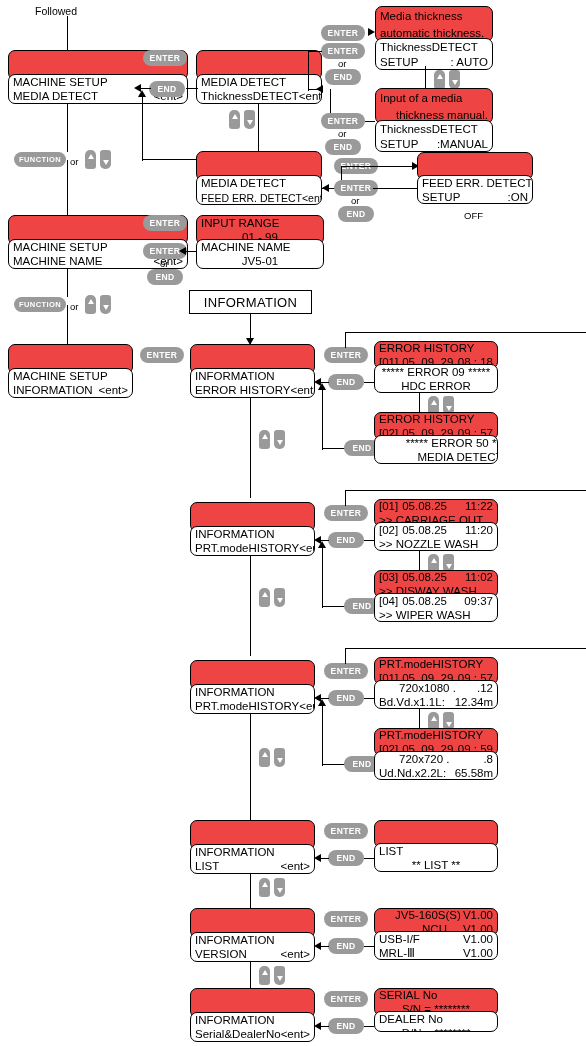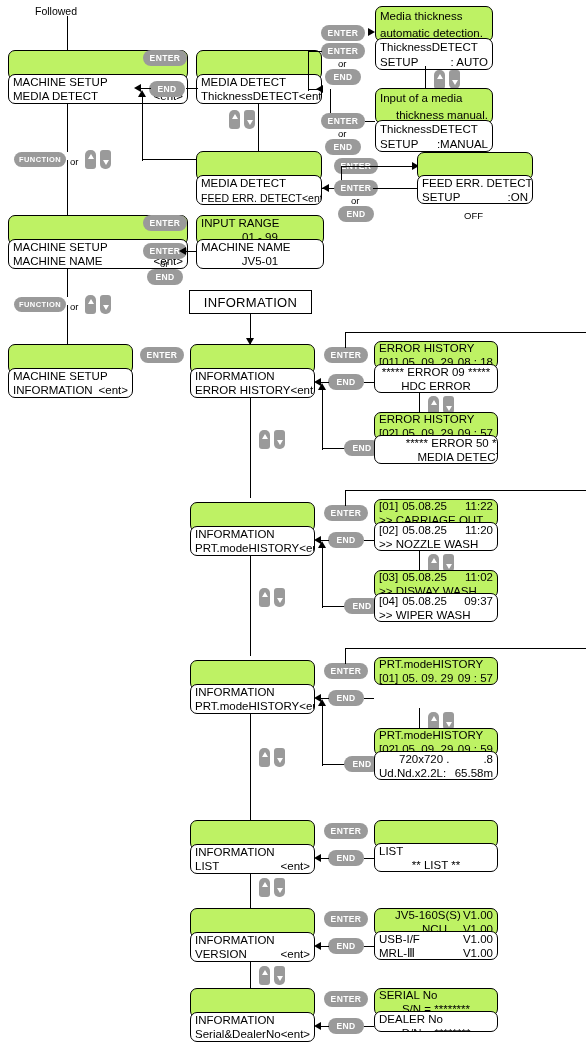--- a/index.html
+++ b/index.html
@@ -5,21 +5,21 @@
   html,body{margin:0;padding:0;background:#fff;}
   body{width:586px;height:1046px;position:relative;
        font-family:"Liberation Sans","DejaVu Sans",sans-serif;
        -webkit-font-smoothing:none;}
   #stage{position:absolute;left:0;top:0;width:586px;height:1046px;overflow:hidden;}
 
   
   .dbox{position:absolute;}
   .dbox .half{position:absolute;left:0;width:100%;box-sizing:border-box;
               border:1.6px solid #000;border-radius:7px;overflow:hidden;}
-  .dbox .half.g{background:#bef264;}
+  .dbox .half.g{background:#ef4444;}
   .dbox .half.w{background:#fff;}
   .dbox .line{box-sizing:border-box;height:50%;display:flex;align-items:center;
               padding:0 4px;font-size:11.5px;line-height:1;white-space:nowrap;}
 
   .l{justify-content:flex-start;}
   .r{justify-content:flex-end;}
   .c{justify-content:center;}
   .sb{justify-content:space-between;}
 
   
@@ -112,21 +112,21 @@
     <div class="k dn">
         <span class="tri d"></span>
       </div>
   </div>
   <div class="v" style="left:258px;top:104px;height:48px;"></div>
   <div class="h" style="left:258px;top:151px;width:8px;"></div>
 
   <div class="dbox" style="left:375px;top:6px;width:118px;height:62px;">
     <div class="half g" style="top:0;height:36px;">
       <div class="line l" style="height:17px;margin-top:1px;">Media thickness</div>
-      <div class="line l" style="height:17px;">automatic detection.</div>
+      <div class="line l" style="height:17px;">automatic thickness.</div>
     </div>
     <div class="half w" style="top:32px;height:32px;">
       <div class="line l" style="height:15px;margin-top:1px;">ThicknessDETECT</div>
       <div class="line sb" style="height:15px;">
         <span>SETUP</span>
         <span>: AUTO</span>
       </div>
     </div>
   </div>
 
@@ -467,20 +467,30 @@
 
   <div class="dbox" style="left:374px;top:657px;width:124px;height:52px;">
     <div class="half g" style="top:0;height:28px;">
       <div class="line l" style="height:14px;margin-top:0;">PRT.modeHISTORY</div>
       <div class="line sb" style="height:13px;">
         <span>[01]</span>
         <span style="margin-right:auto;margin-left:4px;">05. 09. 29</span>
         <span>09 : 57</span>
       </div>
     </div>
+    <div class="half w" style="top:23px;height:29px;">
+      <div class="line sb" style="height:14px;margin-top:1px;padding-left:24px;">
+        <span>720x1080 .</span>
+        <span>.12</span>
+      </div>
+      <div class="line sb" style="height:14px;">
+        <span>Bd.Vd.x1.1L:</span>
+        <span>12.34m</span>
+      </div>
+    </div>
   </div>
 
   <div class="jog" style="left:428px;top:712px;">
     <div class="k up">
         <span class="tri u"></span>
       </div>
     <div class="k dn">
         <span class="tri d"></span>
       </div>
   </div>

